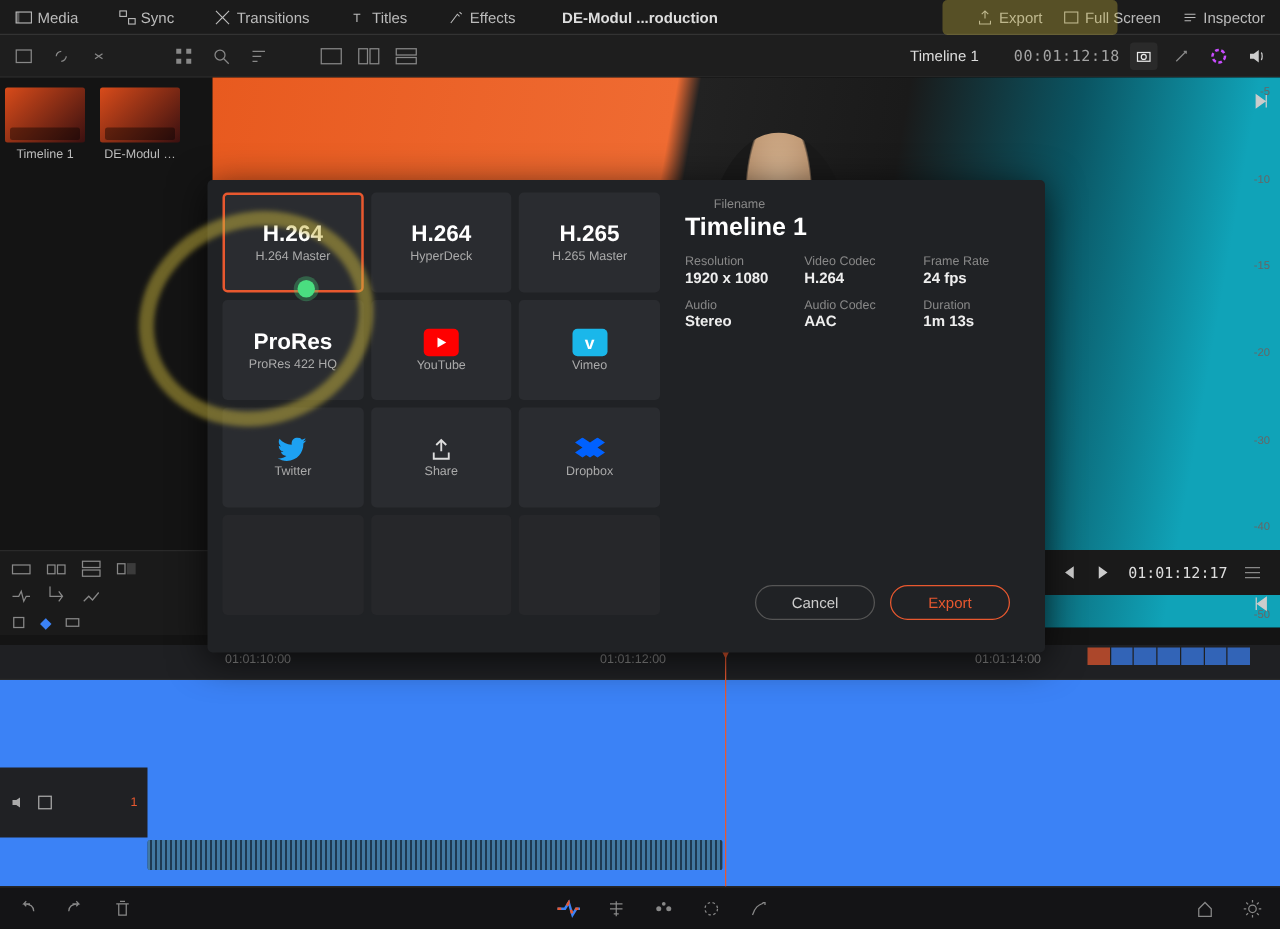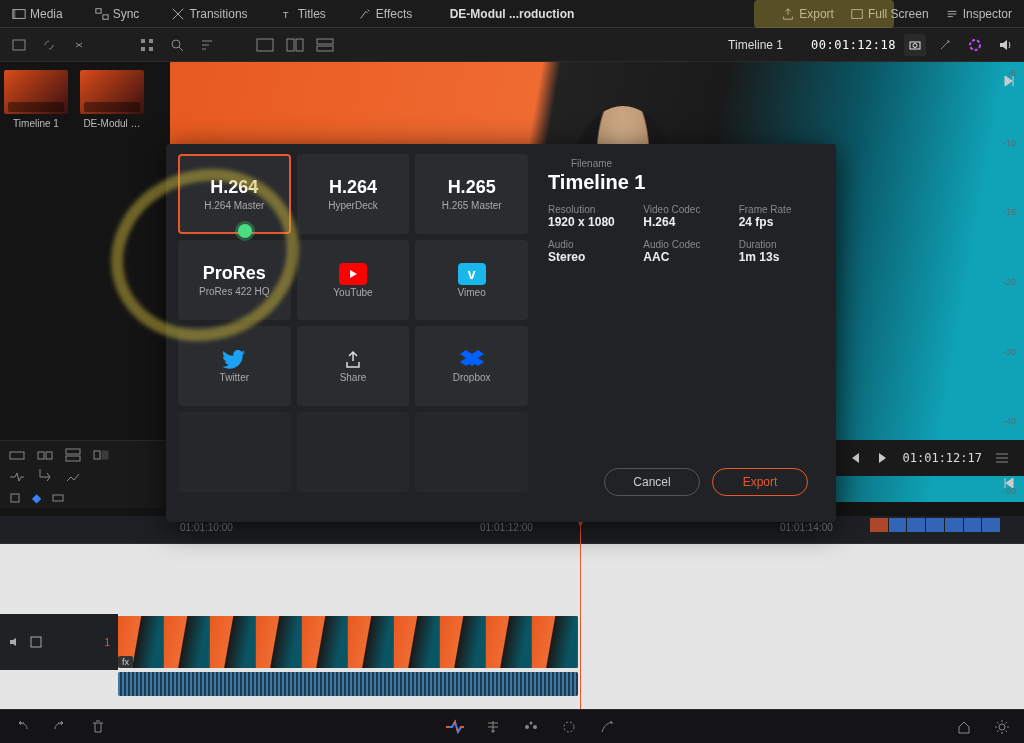--- a/index.html
+++ b/index.html
@@ -9,21 +9,21 @@
   .topnav { height: 28px; display: flex; align-items: center; background: #1b1b1b; border-bottom: 1px solid #333; padding: 0 6px; gap: 20px; position: relative; }
   .topnav .nav-item { display: flex; align-items: center; gap: 4px; padding: 2px 6px; color: #bbb; cursor: pointer; }
   .topnav .nav-item svg { width:14px; height:14px; fill:#bbb; }
   .project-title { position:absolute; left:50%; transform:translateX(-50%); color:#ddd; font-size:12px; font-weight:600;}
   .export-hl { position:absolute; top:0; right:130px; width:140px; height:28px; background:rgba(200,180,60,.35); pointer-events:none; border-radius:4px;}
   
   
   .toolbar2 { height: 34px; background:#1e1e1e; border-bottom:1px solid #2a2a2a; display:flex; align-items:center; padding:0 8px; gap:8px; }
   .toolbar2 .tool { width:22px; height:22px; display:flex; align-items:center; justify-content:center; color:#888; cursor:pointer;}
   .toolbar2 .spacer { flex:1; }
-  .toolbar2 .tc { color:#ffffff; font-family:monospace; letter-spacing:.5px;}
+  .toolbar2 .tc { color:#a3a3a3; font-family:monospace; letter-spacing:.5px;}
   .toolbar2 .timeline-name { color:#ddd; margin-right:20px;}
   .fly { color:#c84cff; }
   
   
   .main { position:relative; height:440px; display:flex; }
   .media-pool { width:170px; padding:8px 4px; display:flex; gap:12px; align-items:flex-start;}
   .clip-thumb { display:flex; flex-direction:column; align-items:center; gap:4px; cursor:pointer;}
   .clip-thumb .thumb { width:64px; height:44px; background:linear-gradient(135deg,#d84b1a,#3a1010); border-radius:2px; position:relative; display:flex; align-items:flex-end; justify-content:center;}
   .clip-thumb .thumb::after { content:""; position:absolute; bottom:2px; left:4px; right:4px; height:10px; background:rgba(0,0,0,.4); border-radius:2px;}
   .clip-thumb .label { color:#bbb; font-size:10px;}
@@ -61,21 +61,21 @@
   .annot-dot { position:absolute; left:238px; top:224px; width:14px; height:14px; border-radius:50%; background:#4ade80; box-shadow:0 0 0 3px rgba(74,222,128,.3); z-index:70; pointer-events:none;}
   
   
   .viewer-ctrl { position:absolute; right:0; left:360px; top:440px; height:36px; background:#1a1a1a; display:flex; align-items:center; justify-content:flex-end; gap:12px; padding:0 14px; z-index:5;}
   .viewer-ctrl .tc { font-family:monospace; color:#ddd;text-align:right;}
   .lower-tools { position:absolute; left:0; top:440px; width:360px; height:68px; background:#1a1a1a; border-top:1px solid #2a2a2a; padding:6px 8px; display:flex; flex-direction:column; gap:6px;}
   .lower-tools .row { display:flex; gap:10px; align-items:center;}
   .lower-tools .tool { color:#888; cursor:pointer;}
   
   
-  .timeline { position:absolute; left:0; right:0; top:516px; bottom:34px; background:#e5e5e5;text-align:center; }
+  .timeline { position:absolute; left:0; right:0; top:516px; bottom:34px; background:#3b82f6;text-align:center; }
   .ruler { height:28px; background:#1f2023; border-bottom:1px solid #2a2a2a; position:relative; color:#888; font-size:10px;}
   .ruler .tick { position:absolute; top:6px;}
   .minimap { position:absolute; right:24px; top:2px; width:130px; height:14px; display:flex; gap:1px;}
   .minimap span { flex:1; background:#3b82f6; opacity:.7;}
   .minimap span:first-child{background:#e8582f;}
   .playhead { position:absolute; top:0; bottom:0; width:1px; background:#e8582f; z-index:8;}
   .playhead::before { content:""; position:absolute; top:0; left:-5px; width:11px; height:11px; background:#e8582f; clip-path:polygon(0 0,100% 0,50% 100%);}  
   .tracks { position:absolute; top:28px; left:0; right:0; bottom:0;}
   .track-hdr { position:absolute; left:0; width:118px; background:#202124; color:#aaa; display:flex; align-items:center; gap:8px; padding:0 8px; font-size:10px;}
   .v-track { position:absolute; left:118px; right:0; }
@@ -470,35 +470,20 @@
             <path d="M2 5v4h3l3 2V3L5 5z" fill="#aaa"></path>
           </svg>
         </span>
       <span>
           <svg width="12" height="12">
             <rect x="1" y="1" width="10" height="10" fill="none" stroke="#aaa"></rect>
           </svg>
         </span>
       <span style="margin-left:auto;color:#e8582f">1</span>
     </div>
-    <div class="v-track" style="top:70px;height:56px;">
-      <div class="video-clip" style="left:0;width:460px;">
-        <div class="frame"></div>
-          <div class="frame"></div>
-          <div class="frame"></div>
-          <div class="frame"></div>
-          <div class="frame"></div>
-          <div class="frame"></div>
-          <div class="frame"></div>
-          <div class="frame"></div>
-          <div class="frame"></div>
-          <div class="frame"></div>
-        <span class="fx-badge">fx</span>
-      </div>
-    </div>
     <div class="v-track" style="top:128px;height:26px;">
       <div class="audio-clip" style="left:0;width:460px;"></div>
     </div>
   </div>
 </div>
 
 <div class="pagenav">
   <div class="pg">
       <svg width="16" height="16">
         <path d="M10 4H5l2-2M5 4l2 2M5 4c5 0 8 2 8 6" stroke="#888" fill="none"></path>

